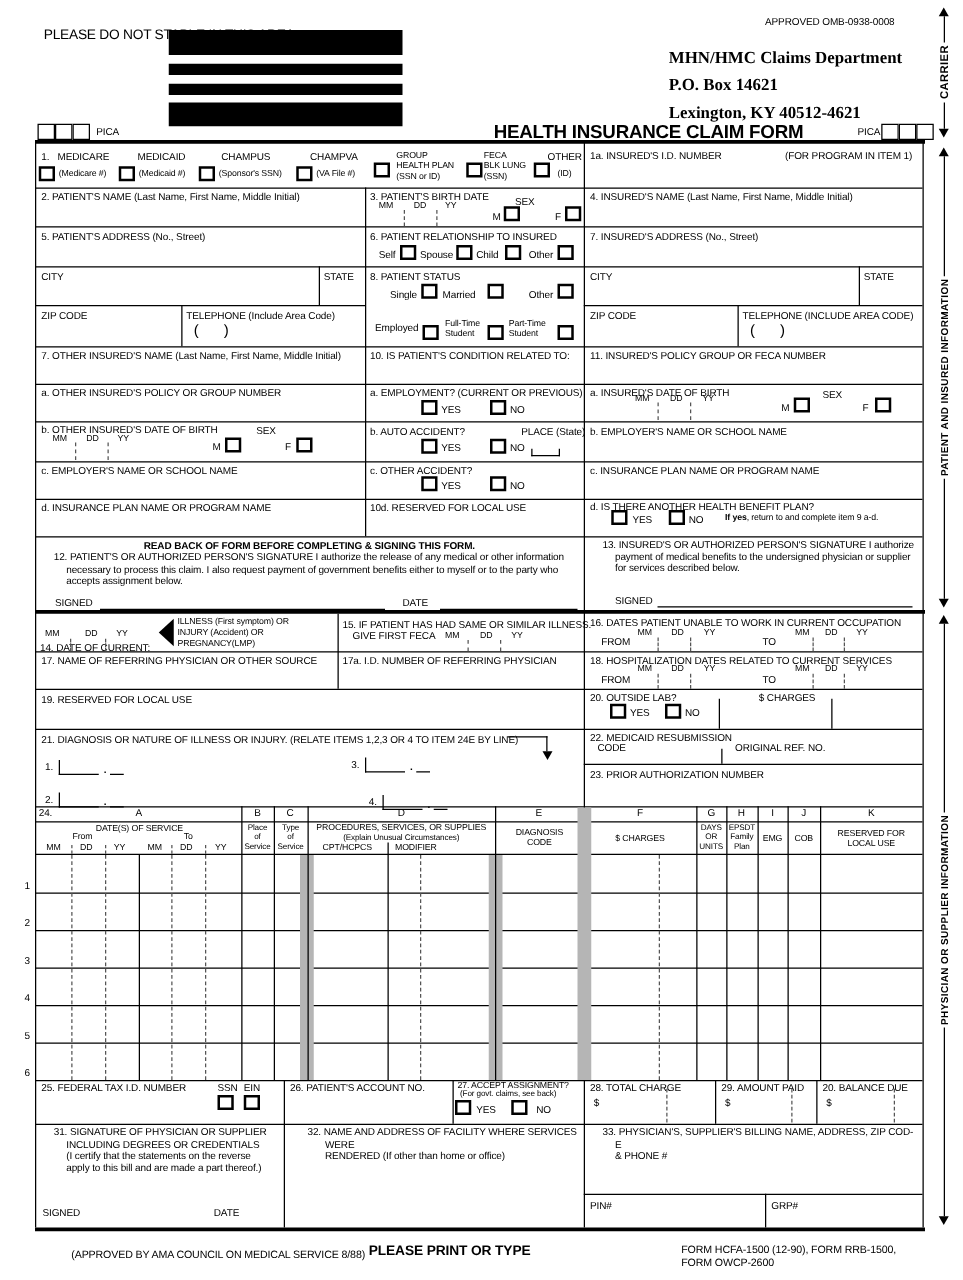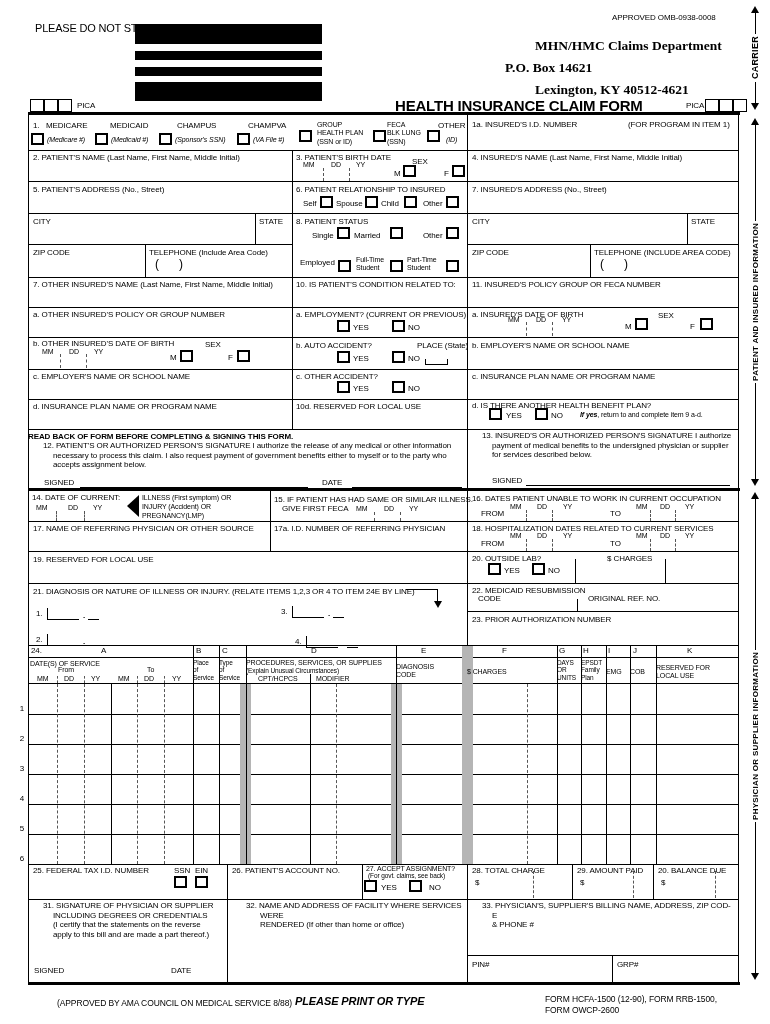--- a/index.html
+++ b/index.html
@@ -1,21 +1,21 @@
 <!DOCTYPE html>
 <html><head>
 <meta charset="utf-8">
 <style>
   *{box-sizing:border-box}
   html,body{margin:0;padding:0}
   body{position:relative;width:770px;height:1024px;background:#fff;color:#000;font-family:"Liberation Sans",sans-serif}
   .lbl{position:absolute;font-size:8px;line-height:1.2;white-space:pre-line;letter-spacing:-.1px}
-  .c{text-align:left}
+  .c{text-align:center}
   .b{font-weight:bold}
-  .i{font-style:italic}
+  .i{}
   .s7{font-size:7px}
   .s65{font-size:6.5px;line-height:1.12}
   .s12{font-size:12px}
   .hang10{text-indent:-10px;padding-left:10px}
   .hang14{text-indent:-14px;padding-left:14px}
   .hl{position:absolute;height:1px;background:#000}
   .vl{position:absolute;width:1px;background:#000}
   .th{position:absolute;height:3px;background:#000}
   .gb{position:absolute;width:11px;background:#b5b5b5}
   .vd{position:absolute;width:0;border-left:1px dashed #555}
@@ -41,21 +41,21 @@
 DO NOT
 STAPLE
 IN THIS
 AREA</div>
 <div class="bar" style="top:24px;height:20px"></div>
 <div class="bar" style="top:51px;height:9px"></div>
 <div class="bar" style="top:67px;height:9px"></div>
 <div class="bar" style="top:82px;height:19px"></div>
 <div class="lbl" style="left:612px;top:13px">APPROVED OMB-0938-0008</div>
 <div class="addr" style="left:535px;top:38px">MHN/HMC Claims Department</div>
-<div class="addr" style="left:505px;top:60px">P.O. Box 14621</div>
+<div class="addr" style="left:535px;top:60px">P.O. Box 14621</div>
 <div class="addr" style="left:535px;top:82px">Lexington, KY 40512-4621</div>
 
 <div class="pica-bx" style="left:30px;top:99px"></div>
 <div class="pica-bx" style="left:44px;top:99px"></div>
 <div class="pica-bx" style="left:58px;top:99px"></div>
 <div class="lbl" style="left:77px;top:101px">PICA</div>
 <div class="title" style="left:395px;top:97px">HEALTH INSURANCE CLAIM FORM</div>
 <div class="lbl" style="left:686px;top:101px">PICA</div>
 <div class="pica-bx" style="left:705px;top:99px"></div>
 <div class="pica-bx" style="left:719px;top:99px"></div>
@@ -299,21 +299,21 @@
 <div class="lbl b c" style="left:28px;top:432px;width:439px">READ BACK OF FORM BEFORE COMPLETING &amp; SIGNING THIS FORM.</div>
 <div class="lbl hang10" style="left:43px;top:441px;width:420px">12. PATIENT'S OR AUTHORIZED PERSON'S SIGNATURE  I authorize the release of any medical or other information necessary to process this claim. I also request payment of government benefits either to myself or to the party who accepts assignment below.</div>
 <div class="lbl" style="left:44px;top:478px">SIGNED</div>
 <div class="ul" style="left:80px;top:487px;width:228px"></div>
 <div class="lbl" style="left:322px;top:478px">DATE</div>
 <div class="ul" style="left:352px;top:487px;width:110px"></div>
 <div class="lbl hang10" style="left:482px;top:431px;width:252px">13. INSURED'S OR AUTHORIZED PERSON'S SIGNATURE I authorize payment of medical benefits to the undersigned physician or supplier for services described below.</div>
 <div class="lbl" style="left:492px;top:476px">SIGNED</div>
 <div class="ul" style="left:526px;top:485px;width:204px"></div>
 
-<div class="lbl" style="left:32px;top:493px">14. DATE OF CURRENT:</div>
+<div class="lbl" style="left:32px;top:514px">14. DATE OF CURRENT:</div>
 <div class="lbl s7" style="left:36px;top:504px">MM</div>
 <div class="lbl s7" style="left:68px;top:504px">DD</div>
 <div class="lbl s7" style="left:93px;top:504px">YY</div>
 <div class="vd" style="left:56px;top:511px;height:10px"></div>
 <div class="vd" style="left:84px;top:511px;height:10px"></div>
 <div class="tri-l" style="left:127px;top:495px"></div>
 <div class="lbl s7" style="left:142px;top:494px">ILLNESS (First symptom) OR</div>
 <div class="lbl s7" style="left:142px;top:503px">INJURY (Accident) OR</div>
 <div class="lbl s7" style="left:142px;top:512px">PREGNANCY(LMP)</div>
 <div class="lbl" style="left:274px;top:495px">15. IF PATIENT HAS HAD SAME OR SIMILAR ILLNESS.</div>

